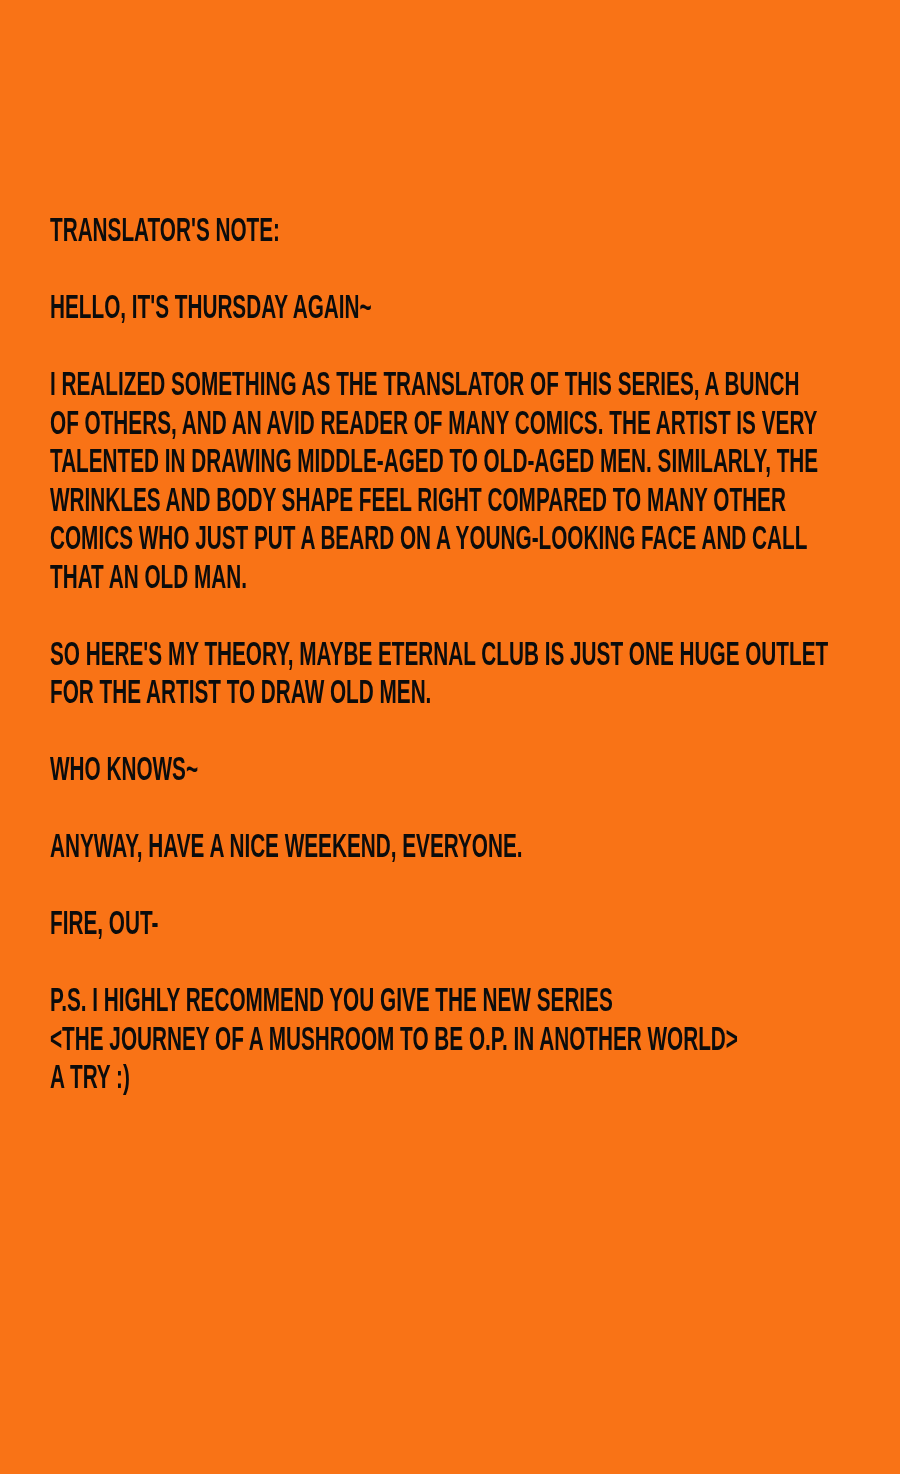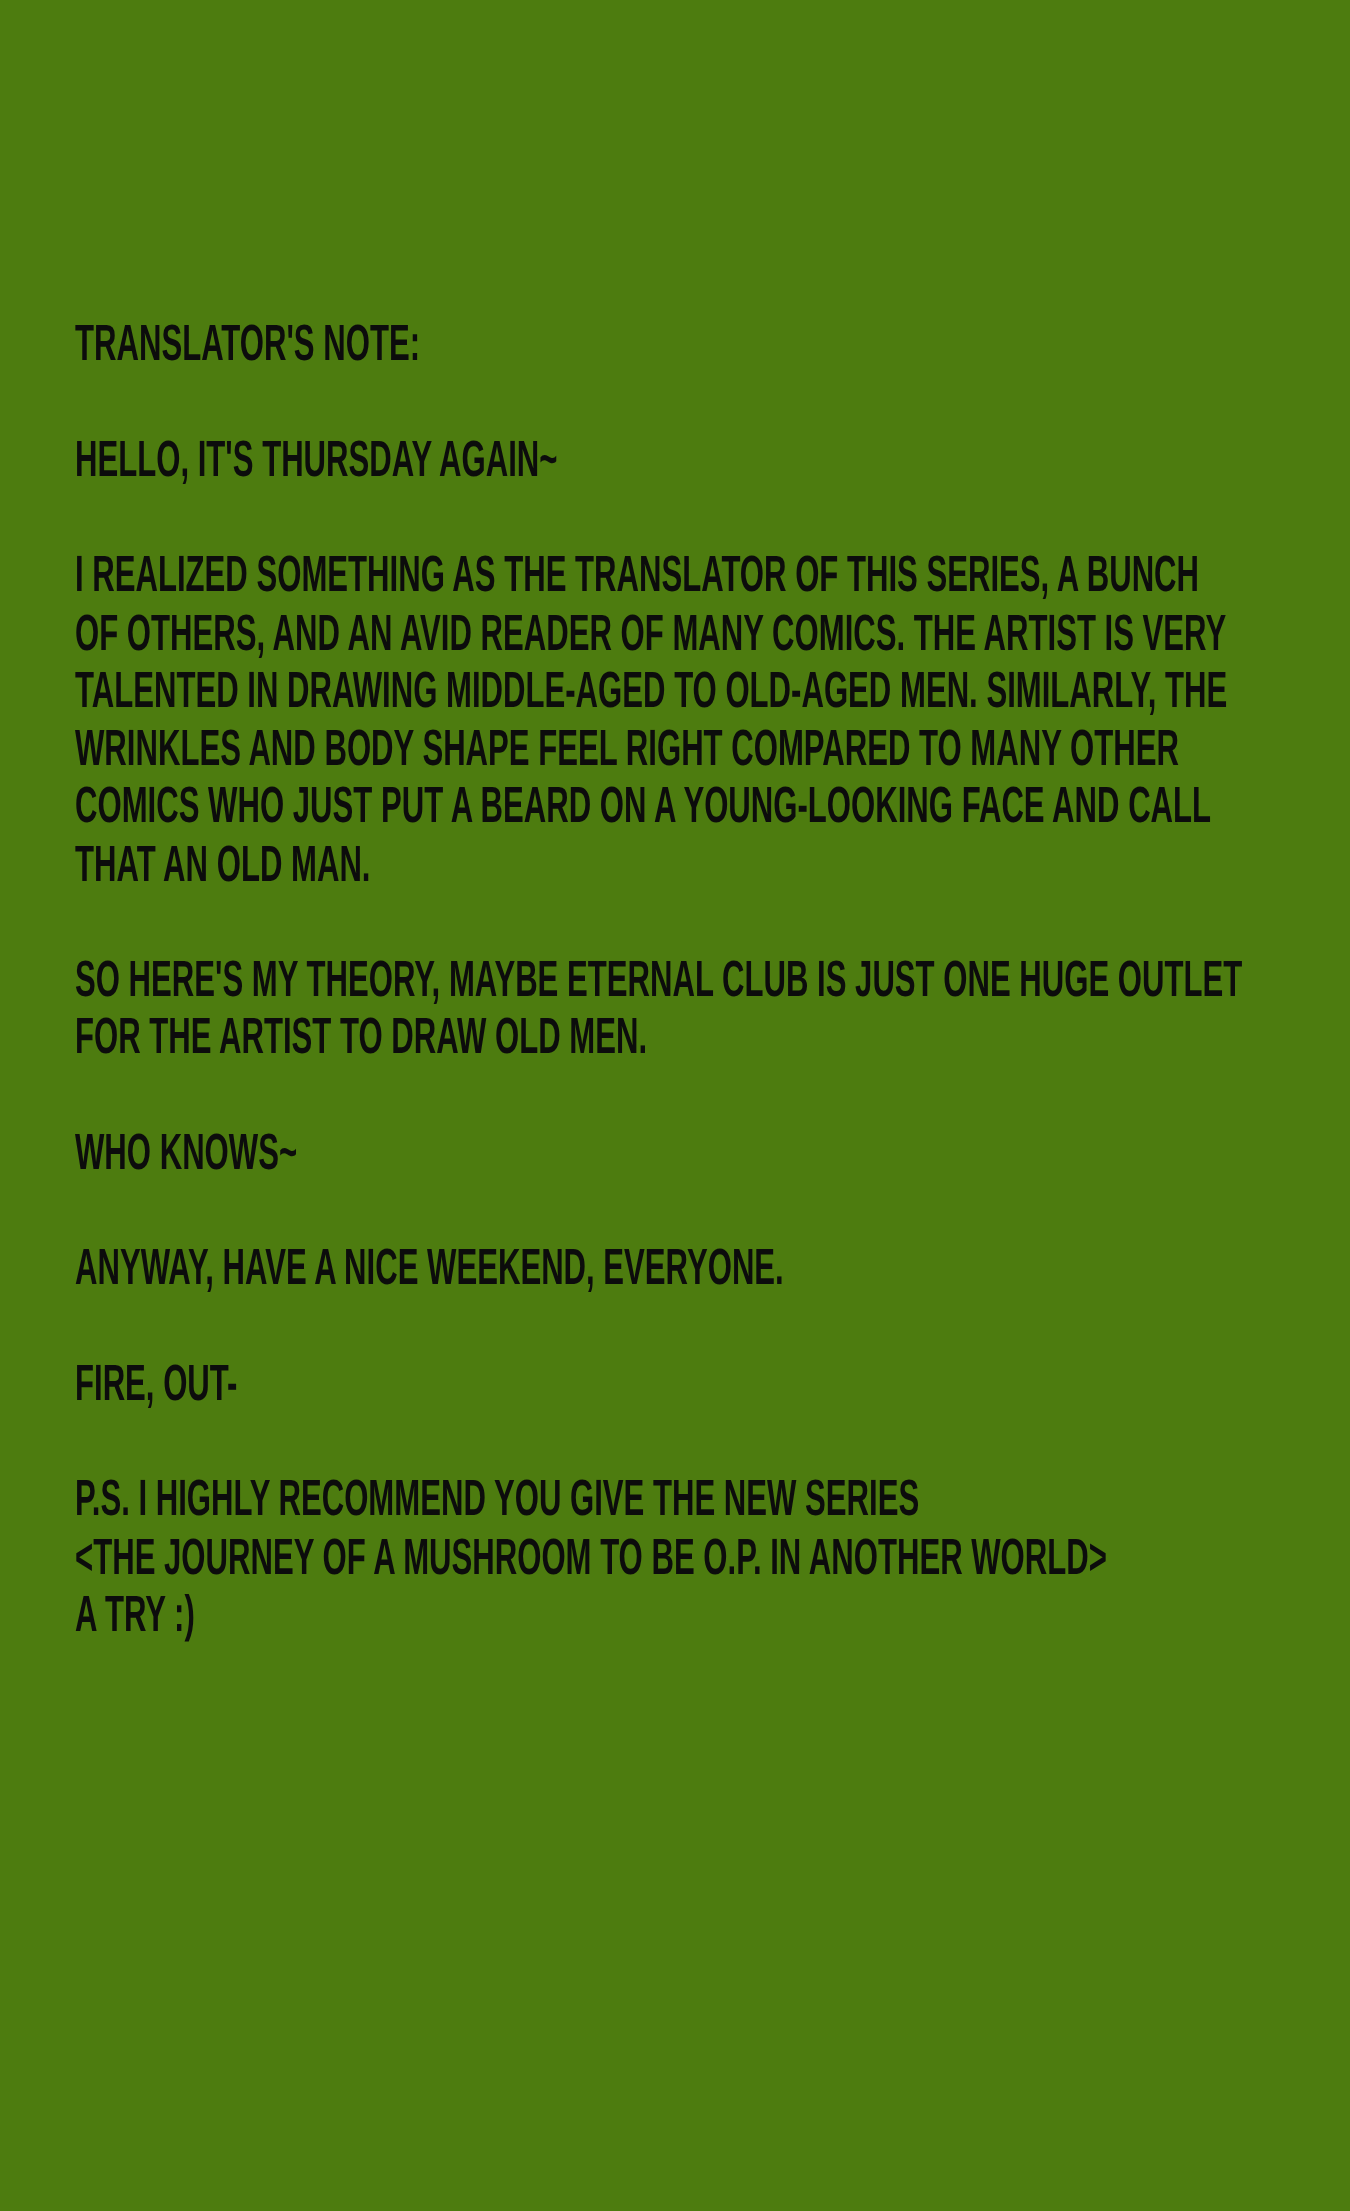--- a/index.html
+++ b/index.html
@@ -9,21 +9,21 @@
   }
   body {
     width: 900px;
     height: 1474px;
     position: relative;
     overflow: hidden;
   }
   .page {
     position: absolute;
     inset: 0;
-    background: #4d7c0f;
+    background: #f97316;
   }
   
   .note {
     position: absolute;
     left: 50px;
     top: 210px;
     transform: scaleX(0.61);
     transform-origin: 0 0;
     font-family: "Liberation Sans", "DejaVu Sans", sans-serif;
     font-weight: 700;

